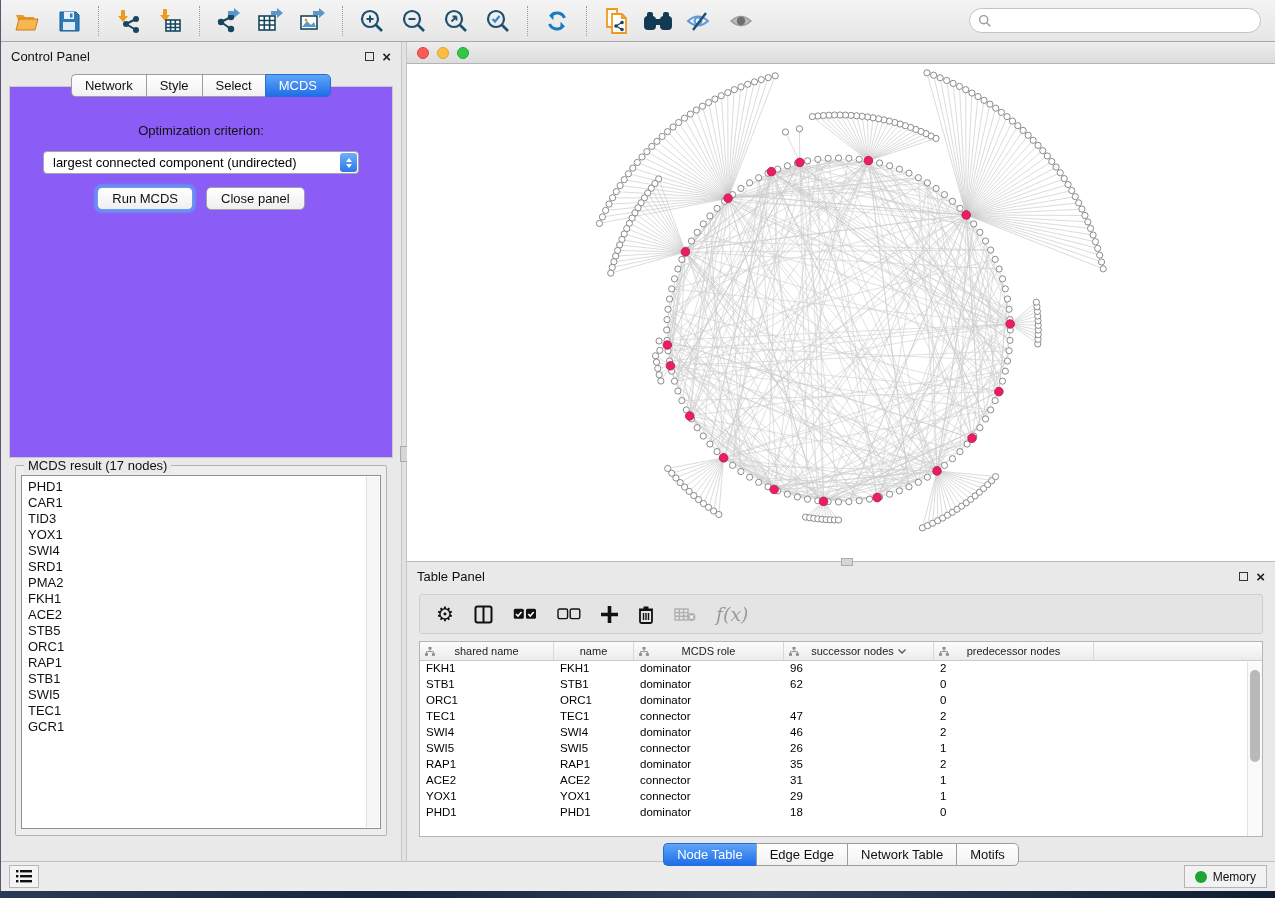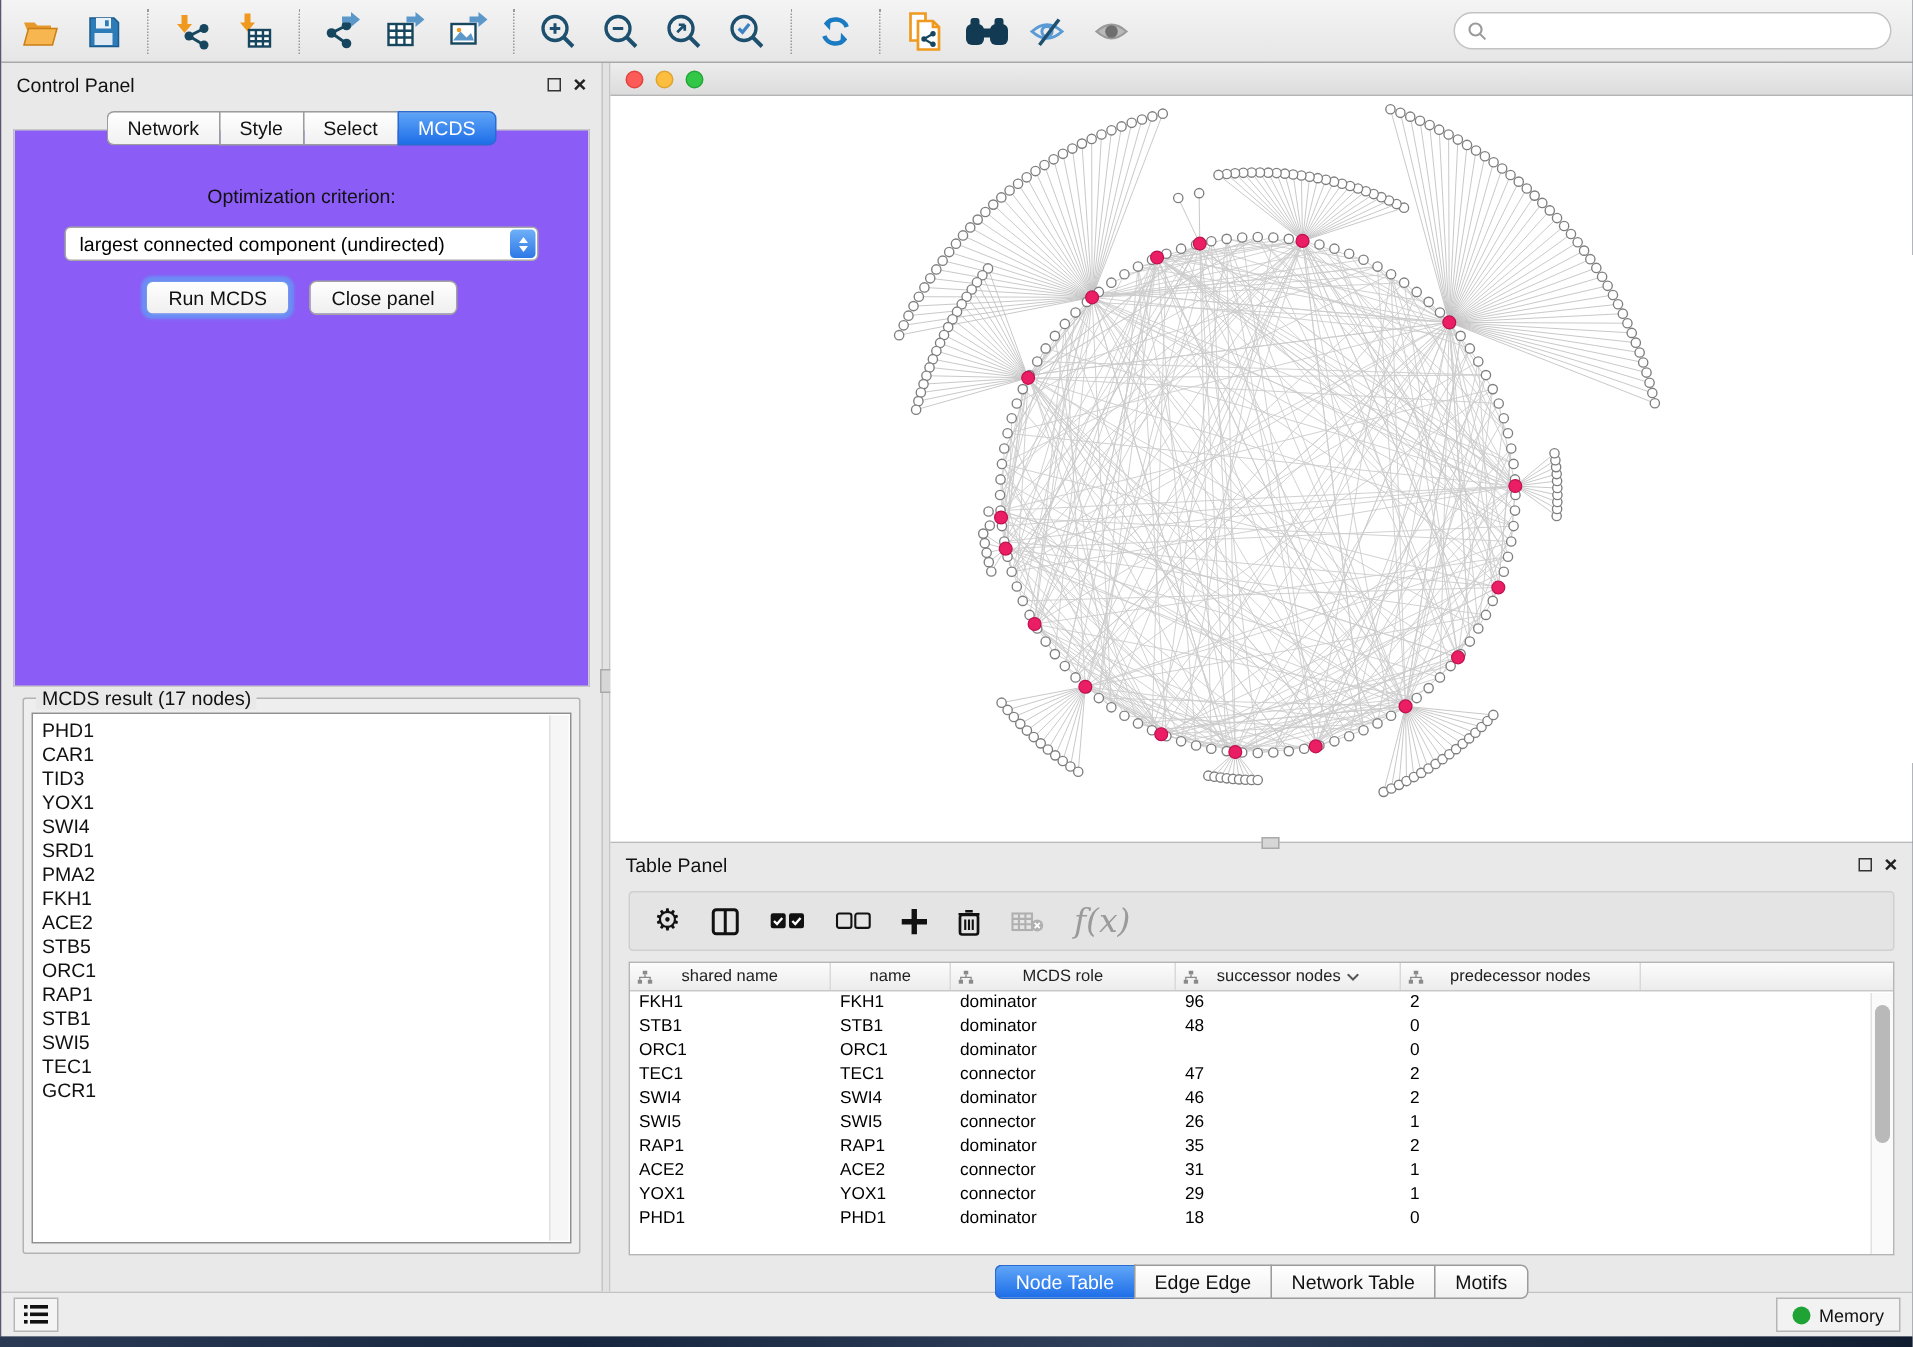--- a/index.html
+++ b/index.html
@@ -74,21 +74,21 @@
   .light { width:12px; height:12px; border-radius:50%; }
   .net-title { position:absolute; left:0; right:0; text-align:center; font-size:12px; color:#222; }
   .net-canvas { flex:1; background:#fff; position:relative; }
   .net-canvas svg { position:absolute; inset:0; }
   .hgrip { position:absolute; left:50%; bottom:-5px; width:12px; height:8px; background:#d6d6d6; border:1px solid #aaa; z-index:3;}
 
   
   .tpanel { flex:1; background:#e9e9e9; display:flex; flex-direction:column; min-height:0; position:relative; }
   .ttoolbar { margin:6px 12px 0; border:1px solid #cfcfcf; border-radius:3px; background:#e4e4e4;
               height:40px; flex:0 0 40px; display:flex; align-items:center; gap:20px; padding:0 16px; }
-  .fx { font-family:"DejaVu Serif", serif; font-style:italic; font-size:22px; color:#9a9a9a; }
+  .fx { font-family:"DejaVu Serif", serif; font-style:italic; font-size:19px; color:#9a9a9a; }
 
   .tblwrap { margin:7px 12px 0; background:#fff; border:1px solid #b5b5b5; flex:0 0 196px; position:relative; overflow:hidden; }
   .thead { display:flex; height:19px; background:linear-gradient(#fcfcfc,#ececec); border-bottom:1px solid #c9c9c9; }
   .th { display:flex; align-items:center; justify-content:center; gap:4px; font-size:11px; color:#222;
         border-right:1px solid #d9d9d9; position:relative; }
   .th .colicon { position:absolute; left:5px; top:5px; }
   .tbody .tr { display:flex; height:16px; }
   .td { font-size:11.5px; color:#000; padding:1px 6px 0; white-space:nowrap; overflow:hidden; }
   .td.num { padding-right:40px; }
   .tscroll { position:absolute; top:20px; right:0; bottom:0; width:15px; background:#fafafa; border-left:1px solid #e2e2e2; }
@@ -1270,21 +1270,21 @@
                 <div class="td" style="width: 134px;">FKH1</div>
                 <div class="td" style="width: 80px;">FKH1</div>
                 <div class="td" style="width: 150px;">dominator</div>
                 <div class="td num" style="width: 150px;">96</div>
                 <div class="td num" style="width: 160px;">2</div>
               </div>
               <div class="tr">
                 <div class="td" style="width: 134px;">STB1</div>
                 <div class="td" style="width: 80px;">STB1</div>
                 <div class="td" style="width: 150px;">dominator</div>
-                <div class="td num" style="width: 150px;">48</div>
+                <div class="td num" style="width: 150px;">62</div>
                 <div class="td num" style="width: 160px;">0</div>
               </div>
               <div class="tr">
                 <div class="td" style="width: 134px;">ORC1</div>
                 <div class="td" style="width: 80px;">ORC1</div>
                 <div class="td" style="width: 150px;">dominator</div>
                 <div class="td num" style="width: 150px; margin-top: 28px;">61</div>
                 <div class="td num" style="width: 160px;">0</div>
               </div>
               <div class="tr">

